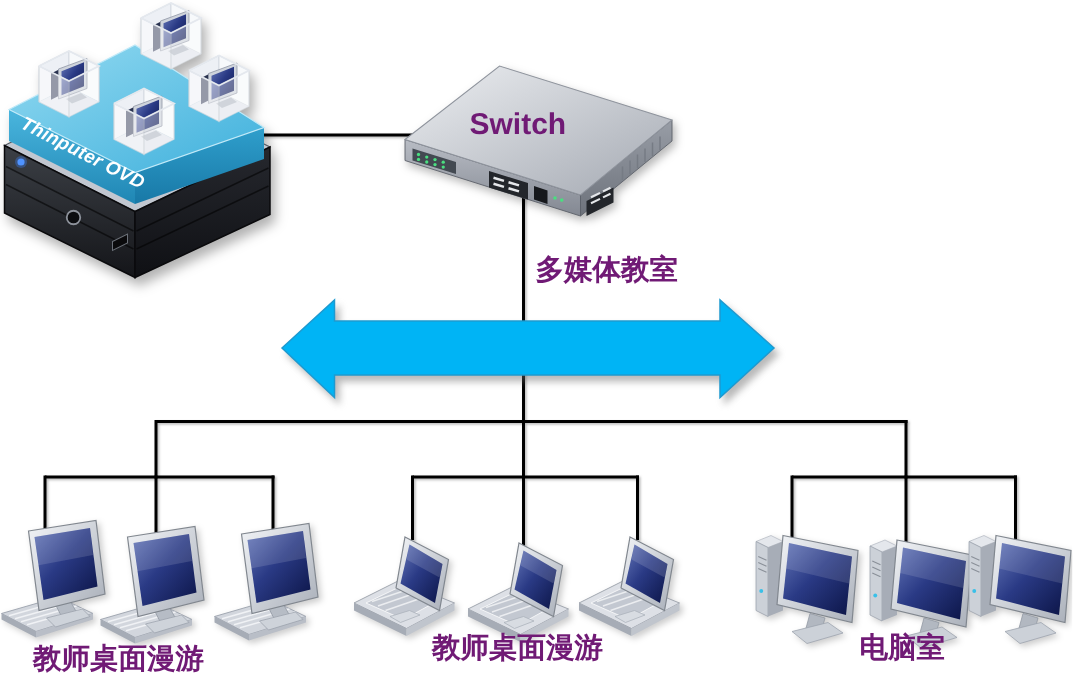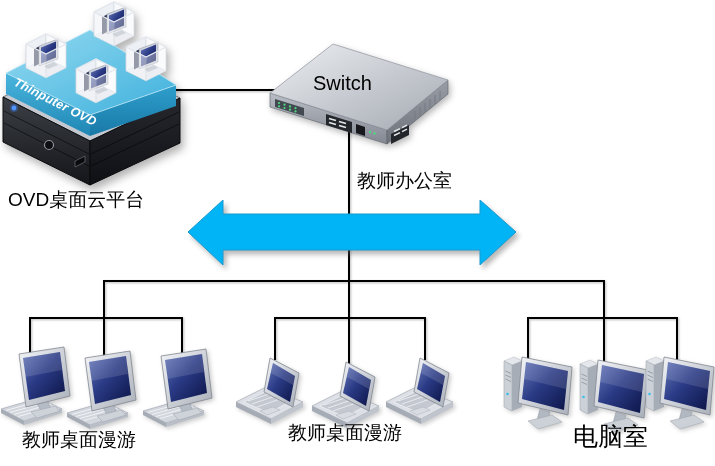--- a/index.html
+++ b/index.html
@@ -1,32 +1,32 @@
 <!DOCTYPE html>
 <html><head>
 <meta charset="utf-8">
 <style>
   html,body{margin:0;padding:0;background:#ffffff;}
   .canvas{
     position:relative;width:715px;height:466px;background:#ffffff;overflow:hidden;
     font-family:"Liberation Sans","DejaVu Sans",sans-serif;
   }
   .abs{position:absolute;}
-  .lbl{position:absolute;font-weight:normal;color:#000000;white-space:nowrap;line-height:1.1;}
+  .lbl{position:absolute;font-weight:bold;color:#701a75;white-space:nowrap;line-height:1.1;}
   #lines-layer{left:0;top:0;z-index:1;filter:drop-shadow(1.5px 1.5px 0.8px rgba(0,0,0,.28));}
   #server-icon{left:1px;top:1px;z-index:2;filter:drop-shadow(3px 5px 4px rgba(0,0,0,.30));}
   #switch-icon{left:268px;top:42px;z-index:2;filter:drop-shadow(2px 3px 3px rgba(0,0,0,.28));}
   #arrow-icon{left:180px;top:192px;z-index:3;filter:drop-shadow(3px 4px 2.5px rgba(100,100,100,.45));}
   .device{z-index:2;filter:drop-shadow(2px 2.5px 2px rgba(0,0,0,.20));}
   #lbl-server{left:8px;top:190px;font-size:19px;z-index:4;}
   #lbl-switch{left:313px;top:72px;font-size:20px;z-index:6;}
   #lbl-roaming{left:357px;top:171px;font-size:19px;z-index:4;}
   #lbl-g1{left:22px;top:430px;font-size:19px;z-index:4;}
   #lbl-g2{left:288px;top:423px;font-size:19px;z-index:4;}
-  #lbl-g3{left:573px;top:423px;font-size:25px;z-index:4;}
+  #lbl-g3{left:573px;top:423px;font-size:19px;z-index:4;}
   #svg-defs{position:absolute;width:0;height:0;overflow:hidden;}
 </style>
 </head>
 <body>
 
 <svg id="svg-defs" aria-hidden="true">
   <defs>
     <linearGradient id="gSilver" x1="0" y1="0" x2="1" y2="1">
       <stop offset="0" stop-color="#f2f4f7"></stop>
         <stop offset="1" stop-color="#a9afb9"></stop>
@@ -264,20 +264,19 @@
   <svg class="abs device" style="left:492px;top:349px" width="85" height="88">
       <use href="#def-monitor"></use>
     </svg>
   <svg class="abs device" style="left:568px;top:352px" width="85" height="88">
       <use href="#def-monitor"></use>
     </svg>
   <svg class="abs device" style="left:634px;top:349px" width="85" height="88">
       <use href="#def-monitor"></use>
     </svg>
 
-  <div id="lbl-server" class="lbl">OVD桌面云平台</div>
   <div id="lbl-switch" class="lbl">Switch</div>
-  <div id="lbl-roaming" class="lbl">教师办公室</div>
+  <div id="lbl-roaming" class="lbl">多媒体教室</div>
   <div id="lbl-g1" class="lbl">教师桌面漫游</div>
   <div id="lbl-g2" class="lbl">教师桌面漫游</div>
   <div id="lbl-g3" class="lbl">电脑室</div>
 
 </div>
 
 </body></html>

